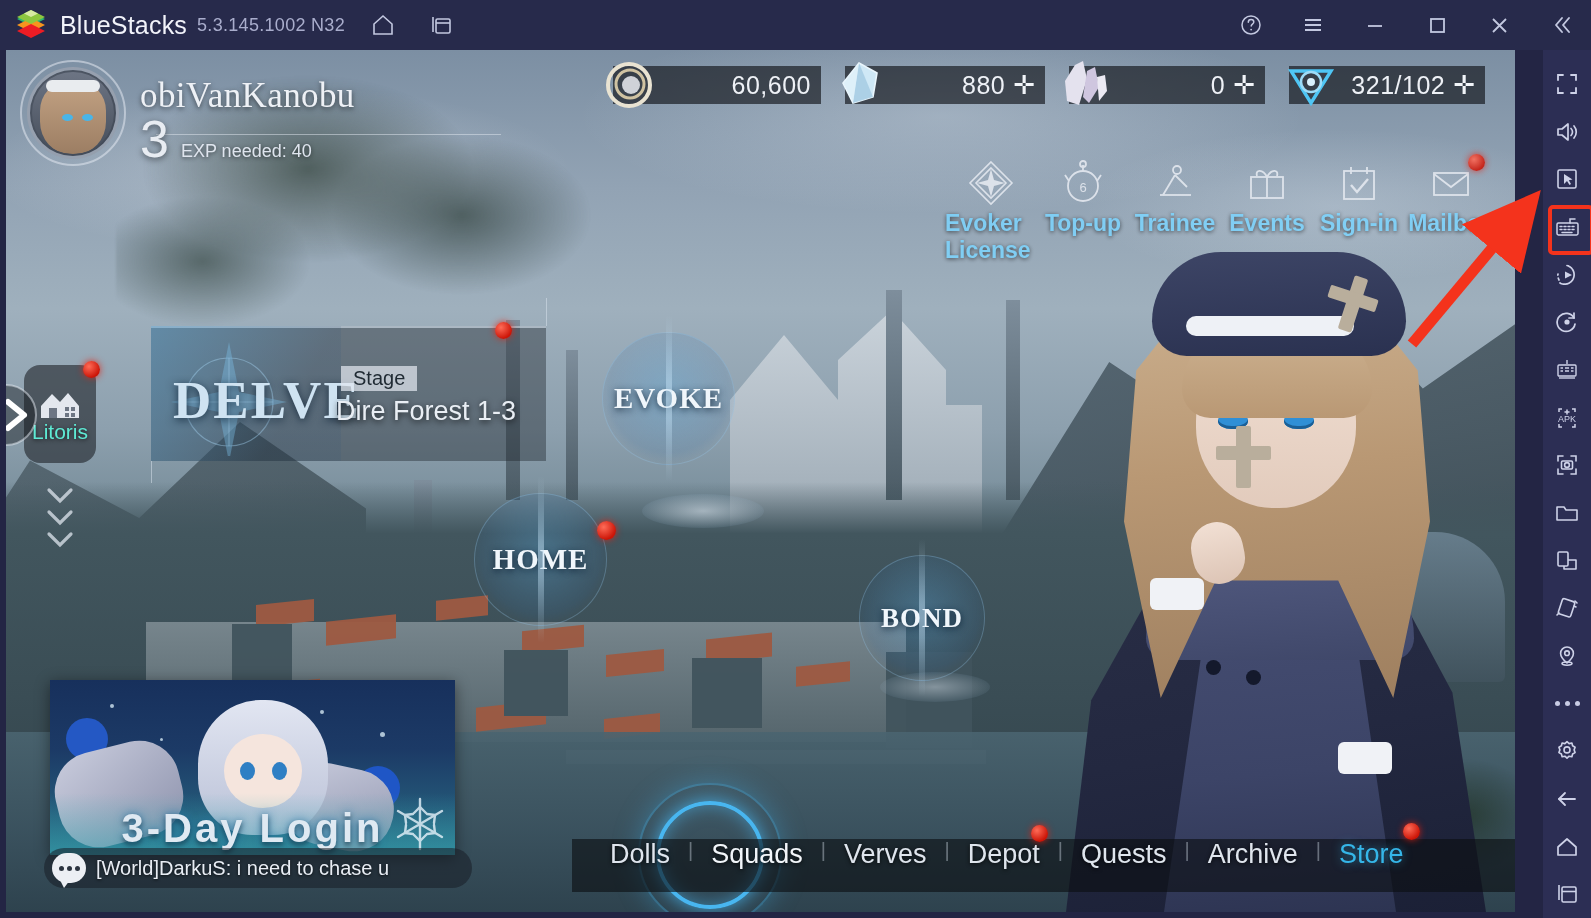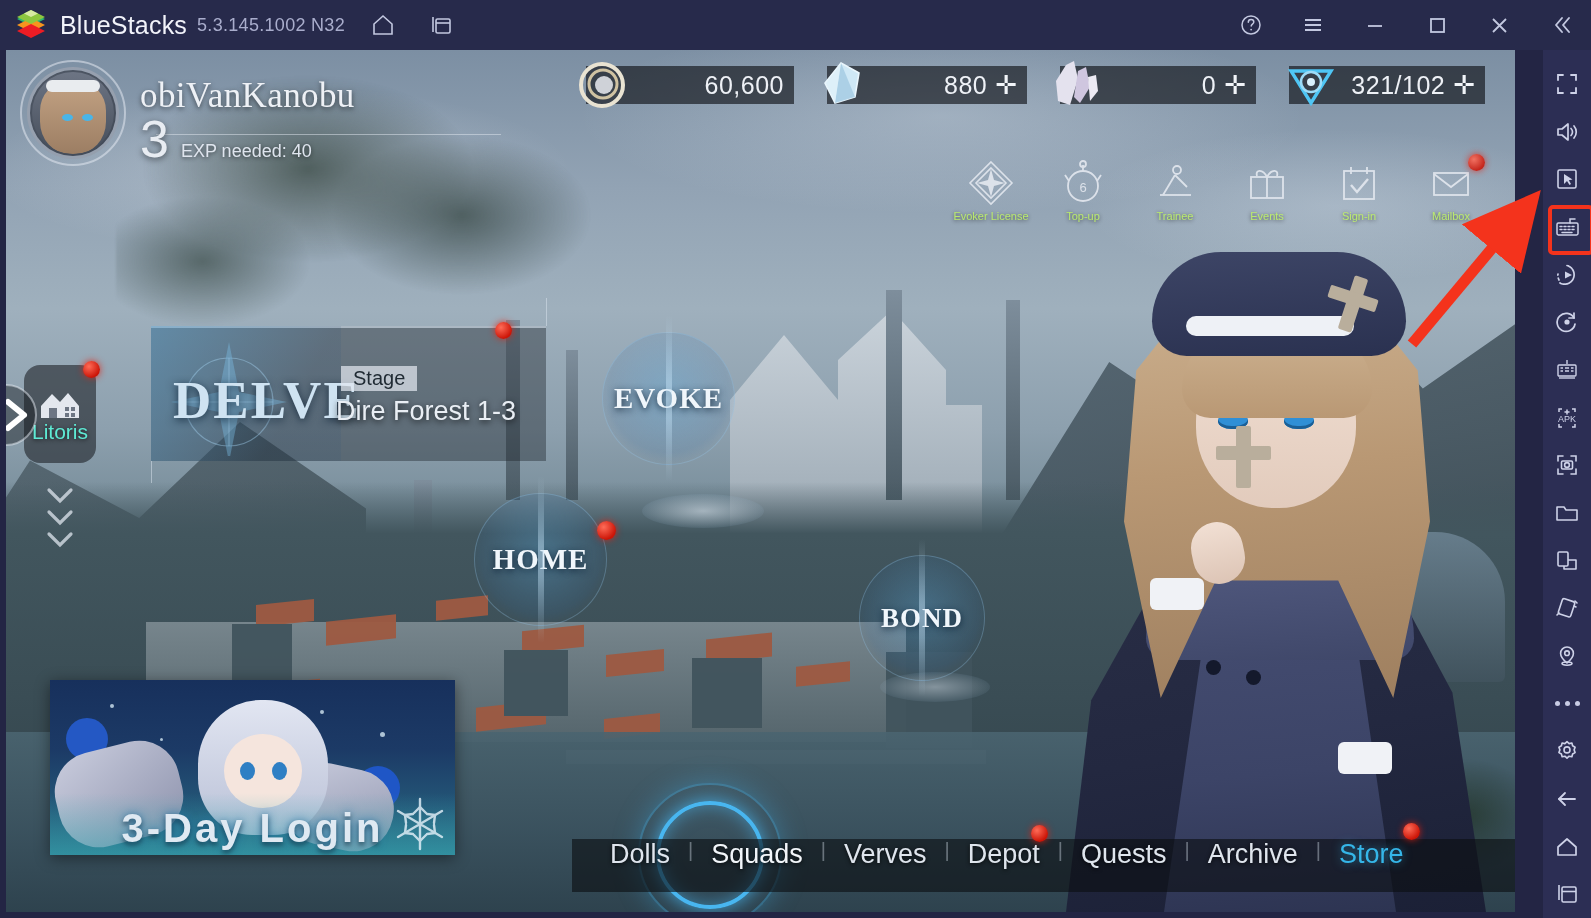--- a/index.html
+++ b/index.html
@@ -104,33 +104,33 @@
   .pinfo{ margin-left:14px; padding-top:12px; }
   .pname{ color:#eef1f6; font-family:"Liberation Serif", serif; font-size:35px; letter-spacing:.4px;
     text-shadow:0 2px 5px rgba(0,0,0,.55);}
   .prow{ display:flex; align-items:baseline; margin-top:2px;}
   .plvl{ color:#e8ecf2; font-size:52px; line-height:.82; font-family:"Liberation Sans",sans-serif;
     text-shadow:0 2px 6px rgba(0,0,0,.5); font-weight:300;}
   .pexp{ color:#dfe5ee; font-size:18px; margin-left:12px; text-shadow:0 1px 4px rgba(0,0,0,.6);}
   .pline{ position:absolute; left:150px; top:84px; width:345px; height:1px; background:rgba(226,232,240,.5);}
 
   
-  #currencies{ position:absolute; right:30px; top:16px; display:flex; align-items:center; z-index:14;gap:9px;}
+  #currencies{ position:absolute; right:30px; top:16px; display:flex; align-items:center; z-index:14;}
   .cur{ position:relative; display:flex; align-items:center; margin-left:24px;}
   .cur-box{ height:38px; background:rgba(10,12,16,.62); display:flex; align-items:center;
     justify-content:flex-end; padding:0 10px 0 52px; }
   .cur-val{ color:#eef1f6; font-size:25px; letter-spacing:.5px;}
   .cur-plus{ color:#f1f4f8; font-size:26px; margin-left:8px; line-height:1;}
   .cur-icon{ position:absolute; left:-12px; top:-9px; width:56px; height:56px;}
 
   
   #topmenu{ position:absolute; right:18px; top:108px; display:flex; z-index:13;}
   .tm{ width:92px; display:flex; flex-direction:column; align-items:center; position:relative; opacity:.88;}
   .tm-ico{ width:52px; height:50px; display:flex; align-items:center; justify-content:center;}
-  .tm-label{ color:#bef264; font-size:11px; margin-top:2px; text-shadow:0 1px 4px rgba(0,0,0,.7);}
+  .tm-label{ color:#7dd3fc; font-size:23px; margin-top:2px; text-shadow:0 1px 4px rgba(0,0,0,.7);font-weight:bold;}
   .reddot{ position:absolute; width:17px; height:17px; border-radius:50%;
     background:radial-gradient(circle at 35% 32%, #ff6b57, #cc1507 70%);
     box-shadow:0 0 7px rgba(229,30,15,.85);}
 
   
   #litoris{ position:absolute; left:18px; top:315px; width:72px; height:98px; z-index:12;
     background:rgba(26,30,34,.58); border-radius:16px; display:flex; flex-direction:column;
     align-items:center; justify-content:center;}
   #litoris .lbl{ color:#5eead4; font-size:21px; margin-top:-4px; text-shadow:0 1px 4px rgba(0,0,0,.7);}
   #leftarrow{ position:absolute; left:-12px; top:330px; width:52px; height:70px; z-index:13;
@@ -597,20 +597,28 @@
       <div class="snowflake">
         <svg width="58" height="58" viewBox="0 0 58 58" stroke="#e7f3fb" stroke-width="2.4" fill="none" stroke-linecap="round">
           <path d="M29 4 V54 M7 16 L51 42 M51 16 L7 42"></path>
           <path d="M29 12 L23 18 M29 12 L35 18 M29 46 L23 40 M29 46 L35 40"></path>
           <path d="M14 20 L15 28 M14 20 L22 19 M44 38 L43 30 M44 38 L36 39"></path>
           <path d="M44 20 L43 28 M44 20 L36 19 M14 38 L15 30 M14 38 L22 39"></path>
         </svg>
       </div>
     </div>
 
+    <div id="chat">
+      <div class="chat-bubble">
+          <i></i>
+          <i></i>
+          <i></i>
+        </div>
+      <div class="chat-text">[World]DarkuS: i need to chase u</div>
+    </div>
 
     <div id="squads-ring2"></div>
     <div id="squads-ring"></div>
     <div id="bottomnav">
       <div style="width:36px;"></div>
       <div class="bn-item">
         <span>Dolls</span>
       </div>
       <div class="bn-sep">|</div>
       <div class="bn-item active">

